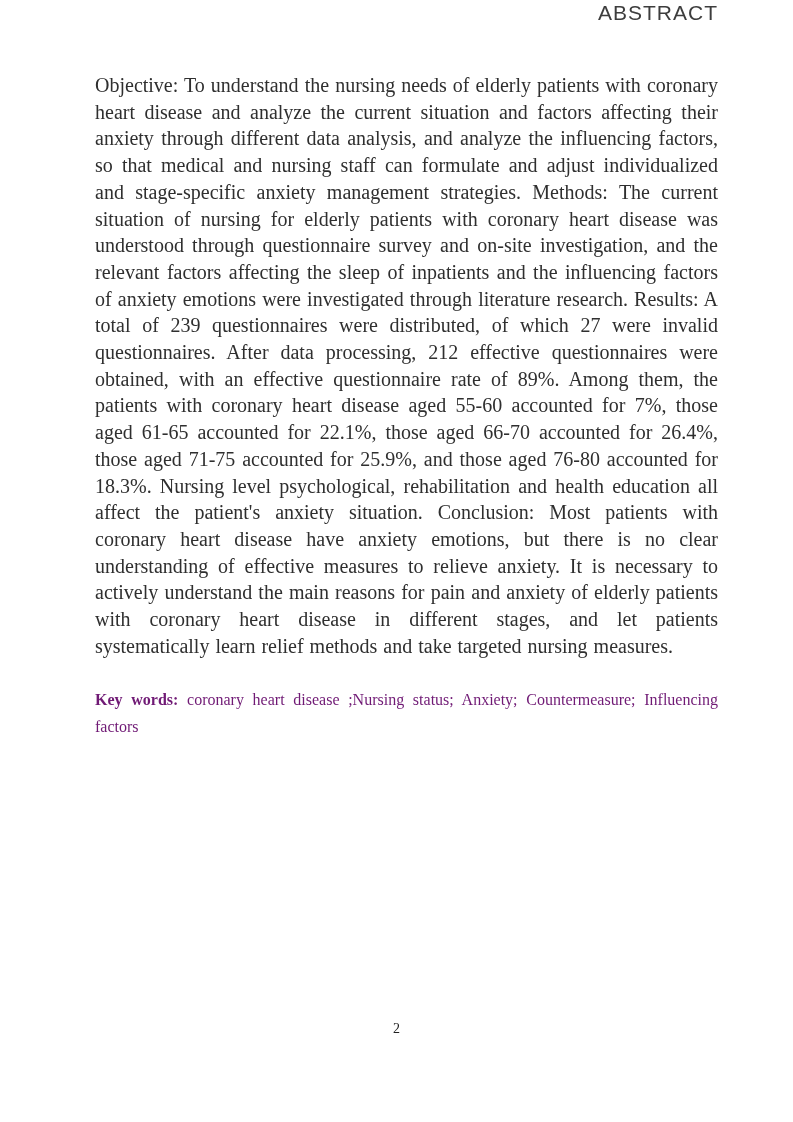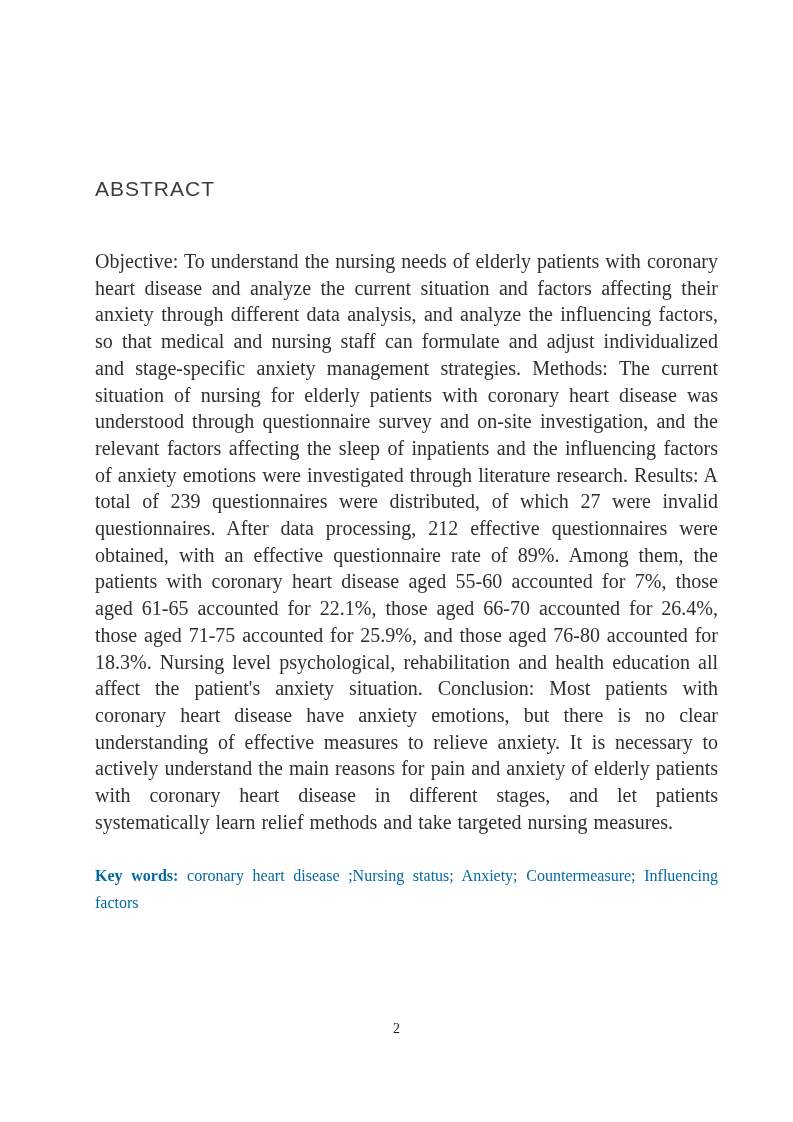--- a/index.html
+++ b/index.html
@@ -14,22 +14,21 @@
     font-family: "Liberation Serif", "DejaVu Serif", serif;
     color: #2f2f2f;
   }
   .content {
     position: absolute;
     left: 95px;
     top: 0;
     width: 623px;
   }
   .heading {
-    margin-top: 176px;
-    text-align: left;
+    text-align: right;
     font-family: "Liberation Sans", "DejaVu Sans", sans-serif;
     font-size: 21px;
     font-weight: 400;
     letter-spacing: 1px;
     color: #3d3d3d;
     line-height: 25px;
   }
   .abstract-para {
     margin-top: 47px;
     font-size: 20px;
@@ -38,21 +37,21 @@
     text-justify: inter-word;
     color: #2f2f2f;
     word-spacing: 1px;
   }
   .keywords-para {
     margin-top: 28px;
     font-size: 16px;
     line-height: 26.7px;
     text-align: justify;
     text-justify: inter-word;
-    color: #0369a1;
+    color: #701a75;
     word-spacing: 1px;
   }
   .keywords-label {
     font-weight: bold;
   }
   .page-number {
     position: absolute;
     top: 1021px;
     left: 0;
     width: 100%;

